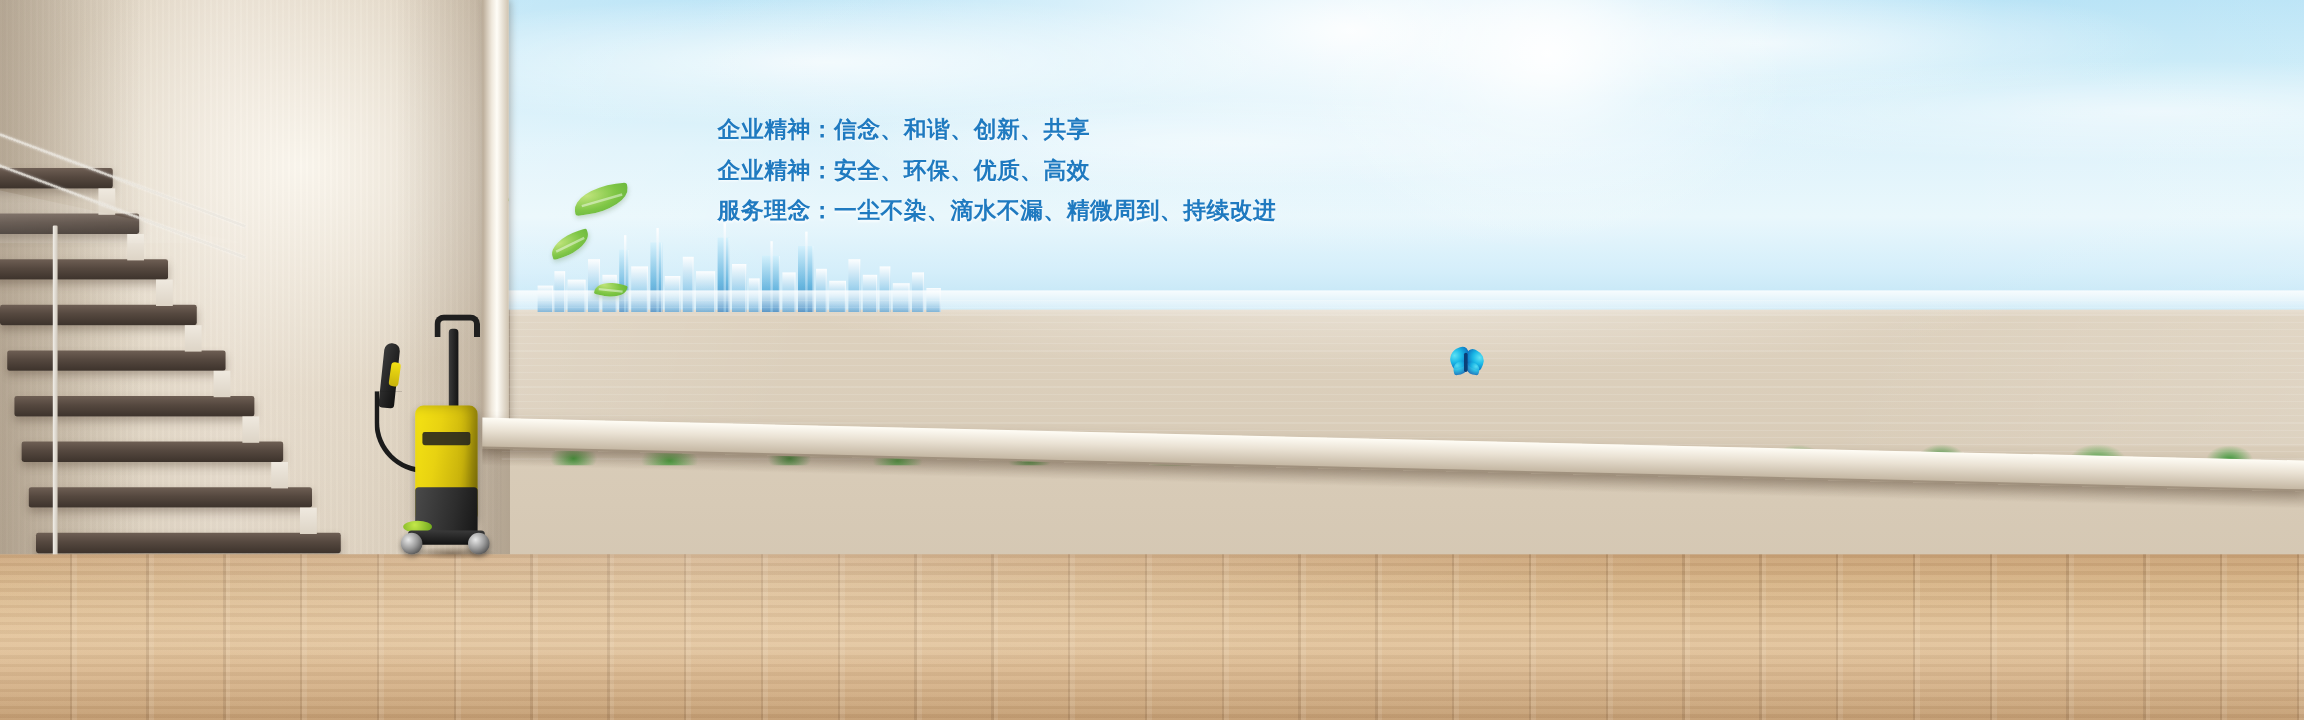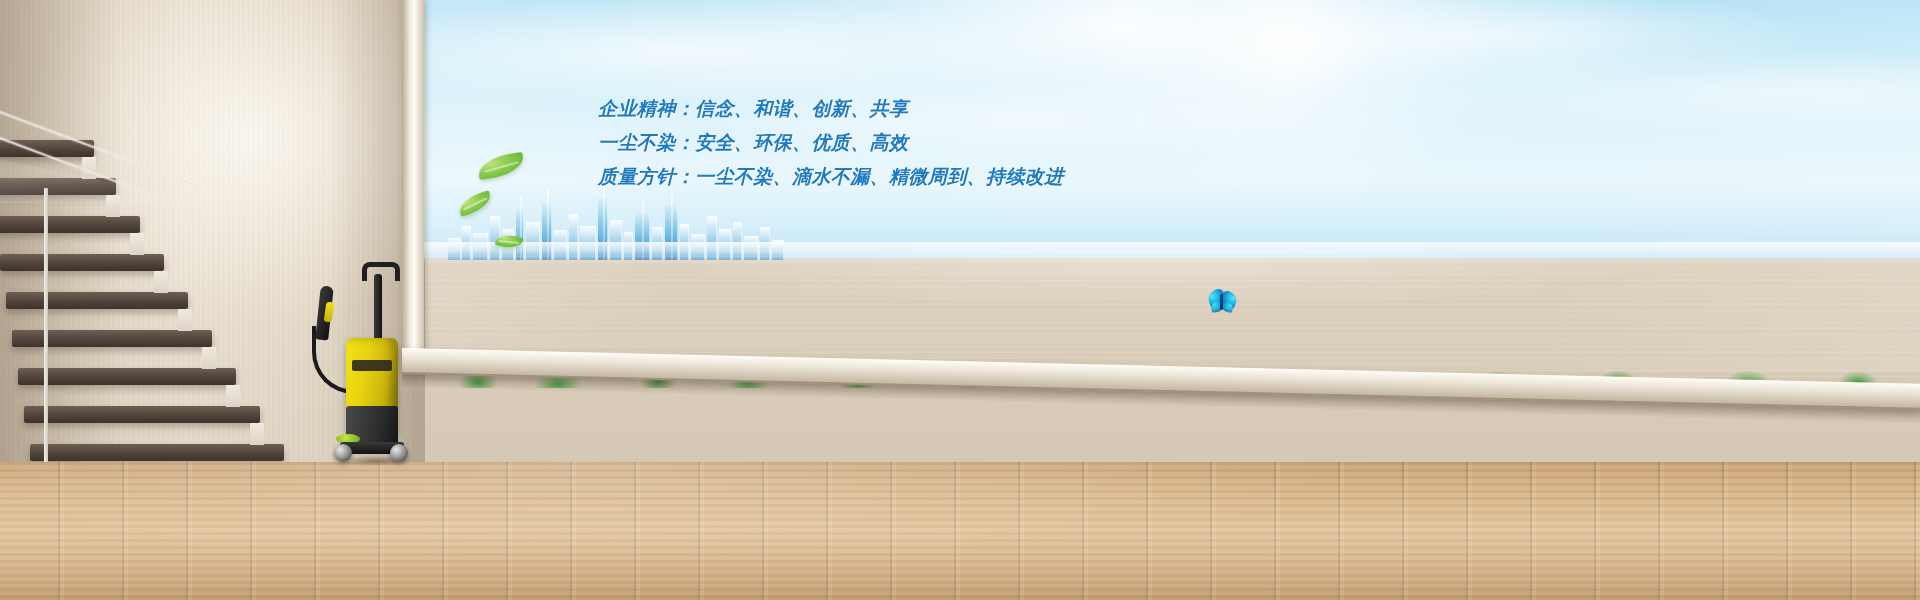--- a/index.html
+++ b/index.html
@@ -228,21 +228,20 @@
     position:absolute; left:418px; top:0; width:1502px; height:372px;
     background: linear-gradient(110deg, rgba(255,255,255,.18) 0%, rgba(255,255,255,0) 22%, rgba(255,255,255,0) 75%, rgba(255,255,255,.12) 100%);
     pointer-events:none;
   }
 
   
   .slogans{
     position:absolute;
     left:598px; top:92px;
     width:760px;
-    font-style:italic;
   }
   .slogan-line{
     color:#1f7ac0;
     font-size:19px;
     font-weight:700;
     line-height:34px;
     letter-spacing:.4px;
     white-space:nowrap;
     text-shadow: 0 1px 2px rgba(255,255,255,.85);
   }
@@ -437,17 +436,17 @@
     <div class="w-label"></div>
     <div class="w-body-dark"></div>
     <div class="w-green-ring"></div>
     <div class="w-base"></div>
     <div class="w-wheel" style="left:28px;top:188px;"></div>
     <div class="w-wheel" style="left:84px;top:188px;"></div>
   </div>
 
   <div class="slogans">
     <div class="slogan-line">企业精神：信念、和谐、创新、共享</div>
-    <div class="slogan-line">一尘不染：安全、环保、优质、高效</div>
-    <div class="slogan-line">质量方针：一尘不染、滴水不漏、精微周到、持续改进</div>
+    <div class="slogan-line">企业精神：安全、环保、优质、高效</div>
+    <div class="slogan-line">服务理念：一尘不染、滴水不漏、精微周到、持续改进</div>
   </div>
 
 </div>
 
 </body></html>

